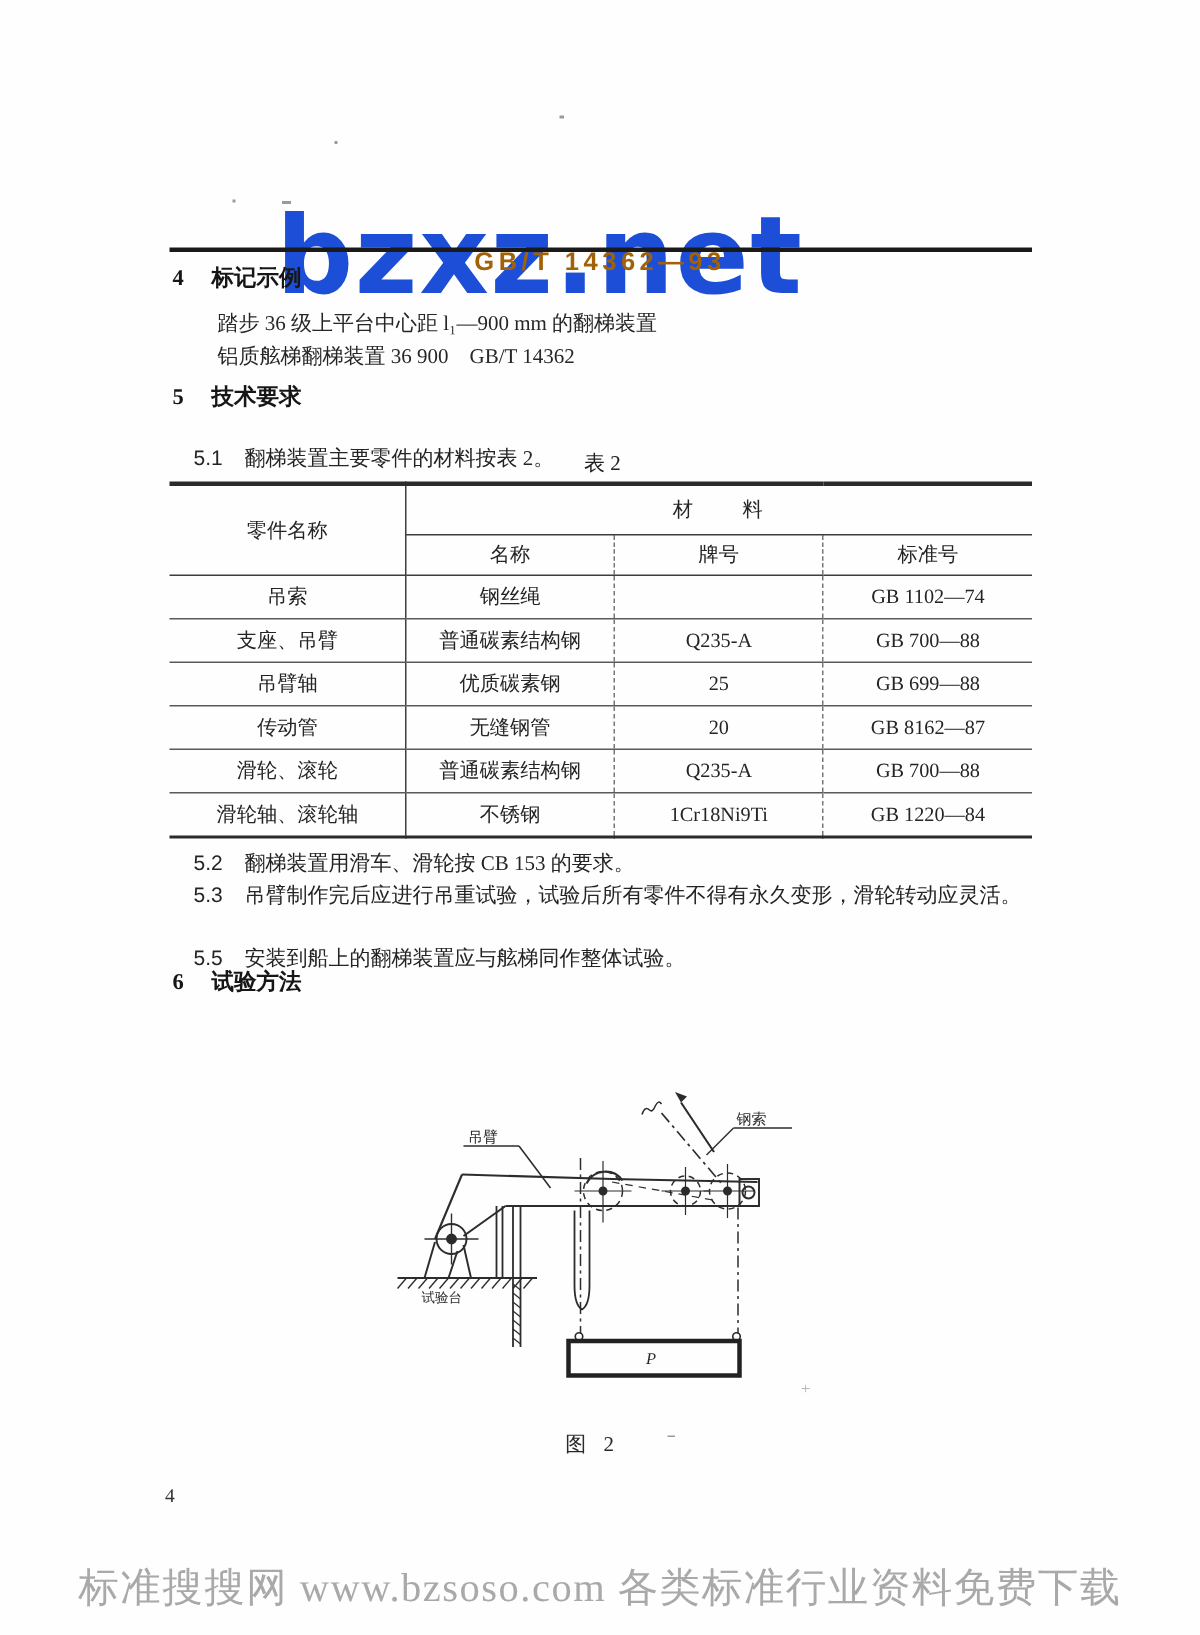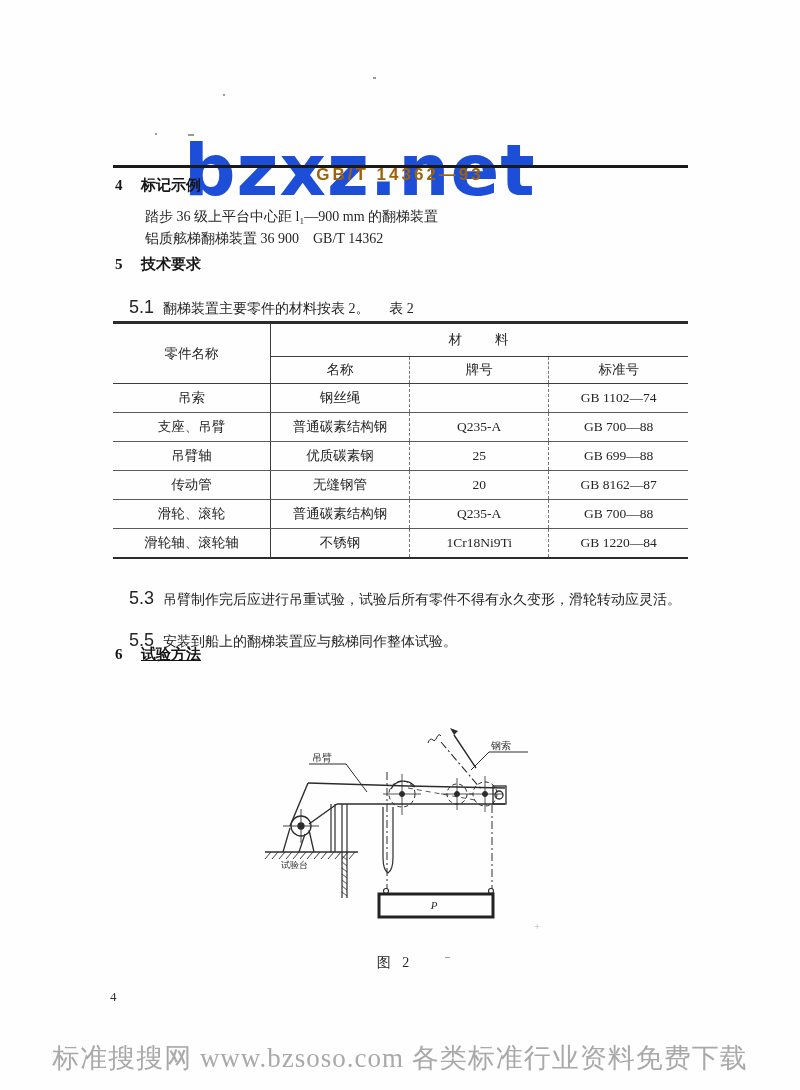--- a/index.html
+++ b/index.html
@@ -10,21 +10,21 @@
   .watermark{left:184px;top:128px;font-family:"DejaVu Sans",sans-serif;font-weight:bold;
              font-size:72px;color:#1d4ed8;letter-spacing:1px;z-index:1;user-select:none;}
   
   .header-code{left:0;top:137px;width:800px;text-align:center;font-family:"Liberation Sans",sans-serif;
                font-weight:bold;font-size:17px;letter-spacing:3px;color:#a16207;z-index:2;margin-top:28px;}
   .head-rule{left:113px;top:165px;width:575px;height:3px;background:#1a1a1a;z-index:2;}
   
   .h-sec{font-weight:bold;font-size:15px;color:#161616;z-index:2;}
   .h-sec .num{display:inline-block;min-width:26px;}
   .para{font-size:14px;color:#242424;z-index:2;white-space:pre-wrap;}
-  .para .num{display:inline-block;min-width:34px;font-family:"Liberation Sans",sans-serif;font-size:18px;}
+  .para .num{display:inline-block;min-width:34px;font-family:"Liberation Sans",sans-serif;font-size:14px;}
   .example{left:145px;font-size:14px;color:#262626;z-index:2;white-space:pre-wrap;line-height:21px;}
   
   .tcaption{left:115px;top:300px;width:573px;text-align:center;font-size:14px;color:#202020;z-index:2;}
   table.mat{position:absolute;left:113px;top:321px;width:575px;border-collapse:collapse;
             table-layout:fixed;z-index:2;font-size:13.5px;color:#242424;
             border-top:3px solid #2b2b2b;border-bottom:2px solid #2b2b2b;}
   table.mat td{padding:0;vertical-align:middle;text-align:center;}
   td.c1{width:157px;text-align:left;padding-left:12px;border-right:1.5px solid #3d3d3d;}
   td.c2{width:138px;}
   td.c3{width:135px;border-left:1px dashed #777;}
@@ -114,28 +114,31 @@
       </tr>
       <tr class="drow">
         <td class="c1">滑轮轴、滚轮轴</td>
         <td class="c2">不锈钢</td>
         <td class="c3">1Cr18Ni9Ti</td>
         <td class="c4">GB 1220—84</td>
       </tr>
     </tbody>
   </table>
 
+  <div class="abs para" style="left:115px;top:551px;width:573px;">
+    <span class="num">5.2</span><span>翻梯装置用滑车、滑轮按 CB 153 的要求。</span>
+  </div>
   <div class="abs para" style="left:115px;top:572px;width:573px;">
     <span class="num">5.3</span><span>吊臂制作完后应进行吊重试验，试验后所有零件不得有永久变形，滑轮转动应灵活。</span>
   </div>
   <div class="abs para" style="left:115px;top:614px;width:573px;">
     <span class="num">5.5</span><span>安装到船上的翻梯装置应与舷梯同作整体试验。</span>
   </div>
 
-  <div class="abs h-sec" style="left:115px;top:645px;text-decoration:underline;">
+  <div class="abs h-sec" style="left:115px;top:645px;">
     <span class="num">6</span><span>试验方法</span>
   </div>
 
   <svg class="abs fig-svg" width="320" height="240" viewBox="0 0 320 240">
     <g stroke="#2c2c2c" stroke-width="1.3" fill="none">
       <line x1="20" y1="140" x2="113" y2="140"></line>
       <g stroke-width="0.9">
         <line x1="26" y1="140" x2="20" y2="147"></line>
           <line x1="33" y1="140" x2="27" y2="147"></line>
         <line x1="40" y1="140" x2="34" y2="147"></line>

